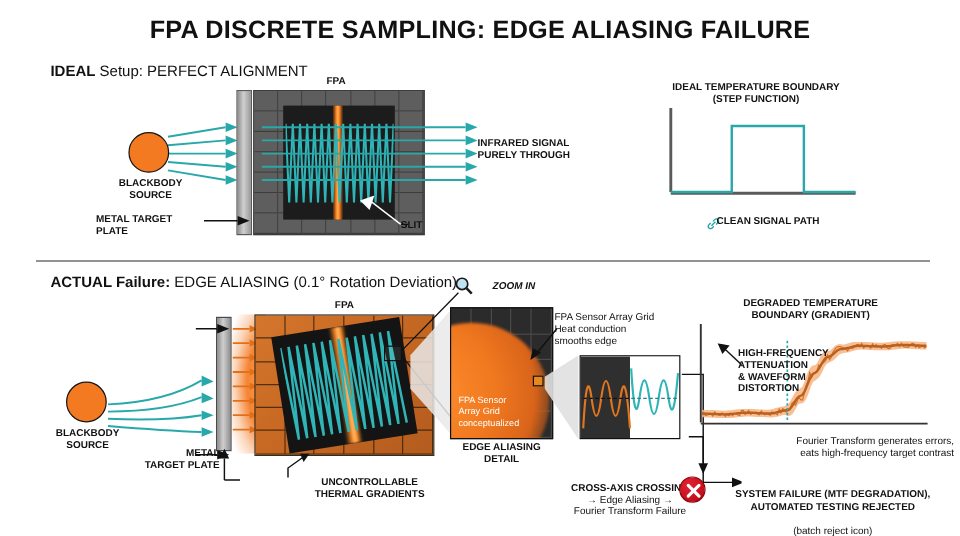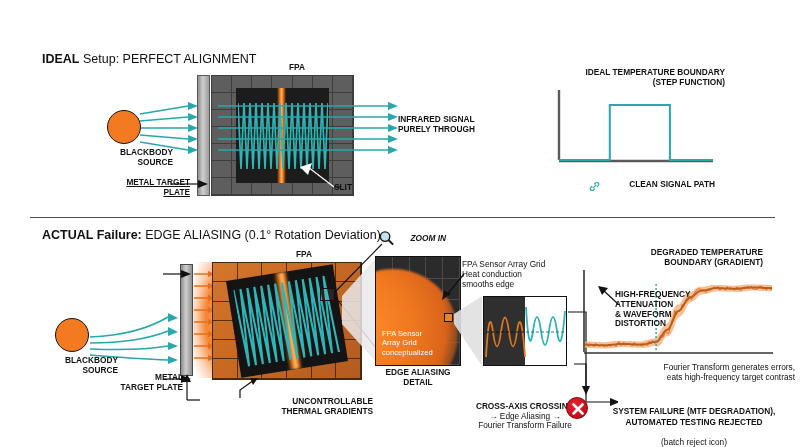--- a/index.html
+++ b/index.html
@@ -25,21 +25,21 @@
   .sec-head { font-size: 12.5px; color: #111; white-space: nowrap; }
   .sec-head b { font-weight: bold; padding-left: 12px; }
   #ideal-head { left: 30px; top: 52px; }
   #actual-head { left: 30px; top: 228px; }
 
   #divider { left: 30px; top: 217px; width: 745px; height: 1px; background:#4d4d4d; }
 
   
   .lbl {
     font-size: 8.3px; font-weight: bold; color: #111;
-    line-height: 1.18; text-align: right; white-space: pre-line;
+    line-height: 1.18; text-align: center; white-space: pre-line;
   }
   .cap { font-size: 8.3px; font-weight: bold; color:#111; text-align:center; line-height:1.18; white-space:pre-line; }
 
   
   #ideal-fpa-label { left: 255px; top: 63px; width: 50px; }
 
   
   #ideal-plate {
     left: 197px; top: 75px; width: 13px; height: 121px;
     background: linear-gradient(90deg,#8e8e8e 0%, #cfcfcf 45%, #9a9a9a 100%);
@@ -69,21 +69,21 @@
 
   .beam { stroke: #28a8aa; stroke-width: 1.6px; fill: none; }
   .beamhead { fill: #28a8aa; }
 
   #ideal-src {
     left: 107px; top: 110px; width: 34px; height: 34px;
     border-radius: 50%; background: #f37a20; border: 1.6px solid #151515;
   }
   #ideal-src-label { left: 78px; top: 148px; width: 95px; }
   #ideal-ir-label { left: 398px; top: 115px; width: 110px; text-align: left; }
-  #ideal-mtp-label { left: 80px; top: 178px; width: 110px; text-align: right; text-decoration: underline; }
+  #ideal-mtp-label { left: 80px; top: 178px; width: 110px; text-align: left; }
   #ideal-slit-label { left: 334px; top: 183px; width: 40px; text-align: left; }
 
   
   #step-title { left: 535px; top: 68px; width: 190px; }
   #step-chart { left: 555px; top: 88px; width: 160px; height: 80px; }
   #step-caption { left: 565px; top: 180px; width: 150px; }
   #link-icon { left: 588px; top: 180px; }
 
   
   #actual-fpa-label { left: 262px; top: 250px; width: 50px; }
@@ -175,20 +175,21 @@
                border:1px solid #8c000a; }
   #fail-text { left: 594px; top: 396px; width: 200px; text-align:center;
                font-size: 8.3px; font-weight: bold; color:#111; line-height:1.25; white-space: pre-line; }
   #fail-text .sub { font-weight: normal; }
 </style>
 </head>
 <body>
 
 <div id="root">
 
+  <div class="abs" id="title">FPA DISCRETE SAMPLING: EDGE ALIASING FAILURE</div>
 
   <div class="abs sec-head" id="ideal-head">
     <b>IDEAL</b><span> Setup: PERFECT ALIGNMENT</span>
   </div>
 
   <div class="abs lbl" id="ideal-fpa-label">FPA</div>
 
   <svg class="abs" style="left:138px; top:100px;" width="62" height="60">
     <g>
       <path class="beam" d="M2,14 L50,6"></path>

